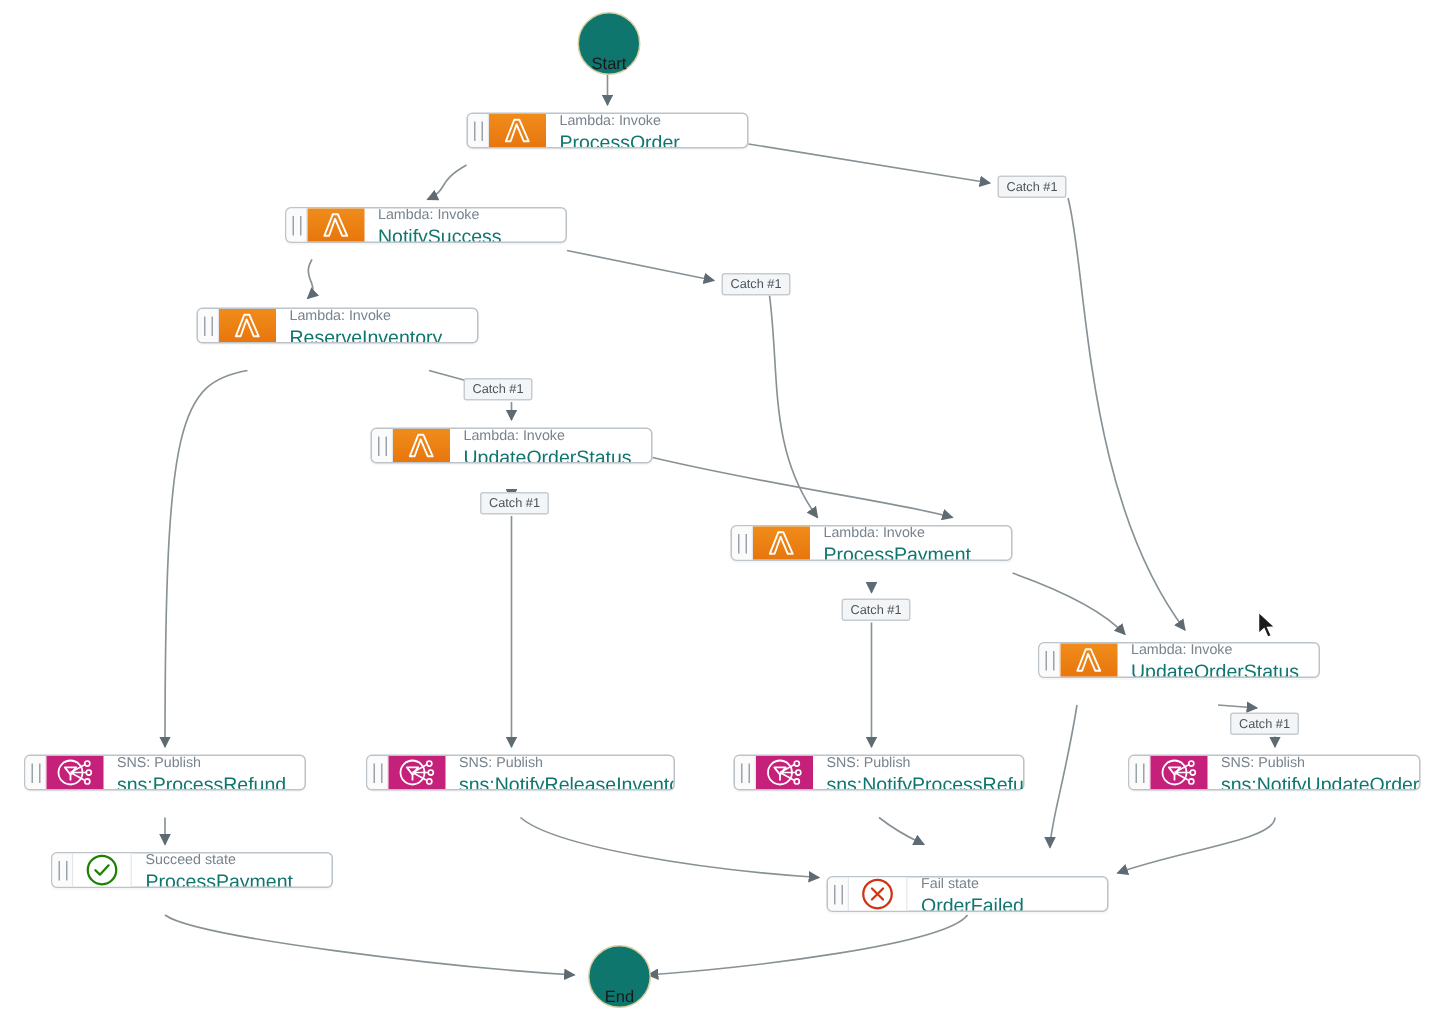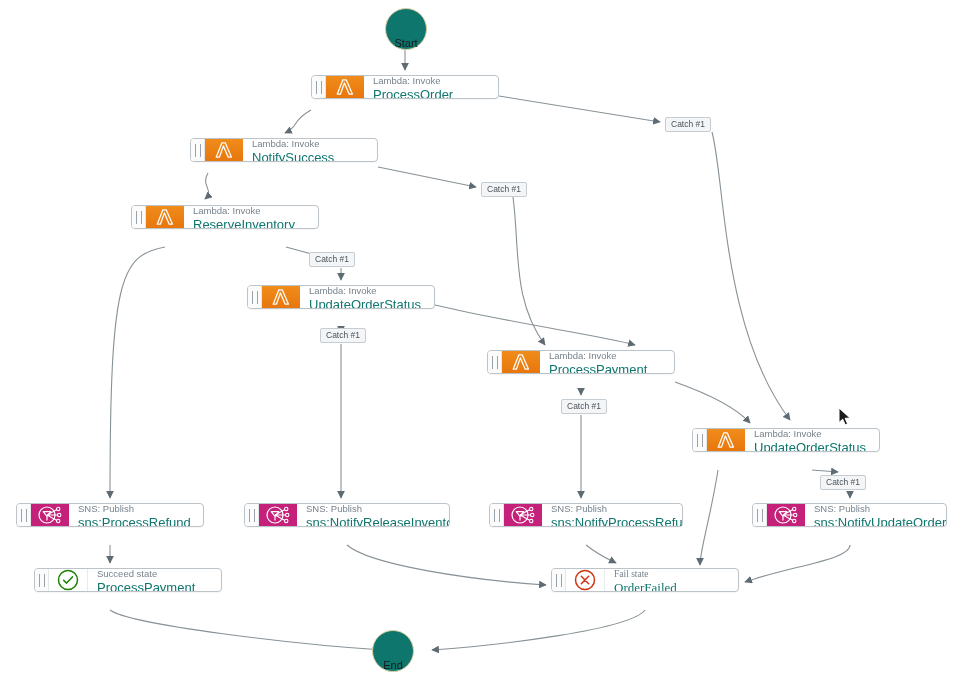--- a/index.html
+++ b/index.html
@@ -364,39 +364,39 @@
           <svg width="24" height="24" viewBox="0 0 24 24">
             <circle cx="12" cy="12" r="9.5" fill="none" stroke="#1d8102" stroke-width="1.5"></circle>
             <path d="M7.6,12.2 L10.6,15.1 L16.4,8.9" fill="none" stroke="#1d8102" stroke-width="1.5" stroke-linecap="round" stroke-linejoin="round"></path>
           </svg>
         </div>
         <div class="labels">
           <div class="lbl-type">Succeed state</div>
           <div class="lbl-name">ProcessPayment</div>
         </div>
       </div>
-      <div class="node" style="left: 551px; top: 568px; width: 188px; font-family: Liberation Serif, serif;">
+      <div class="node" style="left: 551px; top: 584px; width: 188px;">
         <div class="grip">
           <i></i>
         </div>
         <div class="iconbox plain">
           <svg width="24" height="24" viewBox="0 0 24 24">
             <circle cx="12" cy="12" r="9.5" fill="none" stroke="#d13212" stroke-width="1.5"></circle>
             <path d="M8.3,8.3 L15.7,15.7 M15.7,8.3 L8.3,15.7" fill="none" stroke="#d13212" stroke-width="1.5" stroke-linecap="round"></path>
           </svg>
         </div>
         <div class="labels">
           <div class="lbl-type">Fail state</div>
           <div class="lbl-name">OrderFailed</div>
         </div>
       </div>
       <div class="terminal" style="left: 385px; top: 8px;">
         <span>Start</span>
       </div>
-      <div class="terminal" style="left: 372px; top: 630px;">
+      <div class="terminal" style="left: 392px; top: 630px;">
         <span>End</span>
       </div>
     </div>
 
   <div id="catch-layer">
       <div class="catch" style="left: 665px; top: 117px;">Catch #1</div>
       <div class="catch" style="left: 481px; top: 182px;">Catch #1</div>
       <div class="catch" style="left: 309px; top: 252px;">Catch #1</div>
       <div class="catch" style="left: 320px; top: 328px;">Catch #1</div>
       <div class="catch" style="left: 561px; top: 399px;">Catch #1</div>

